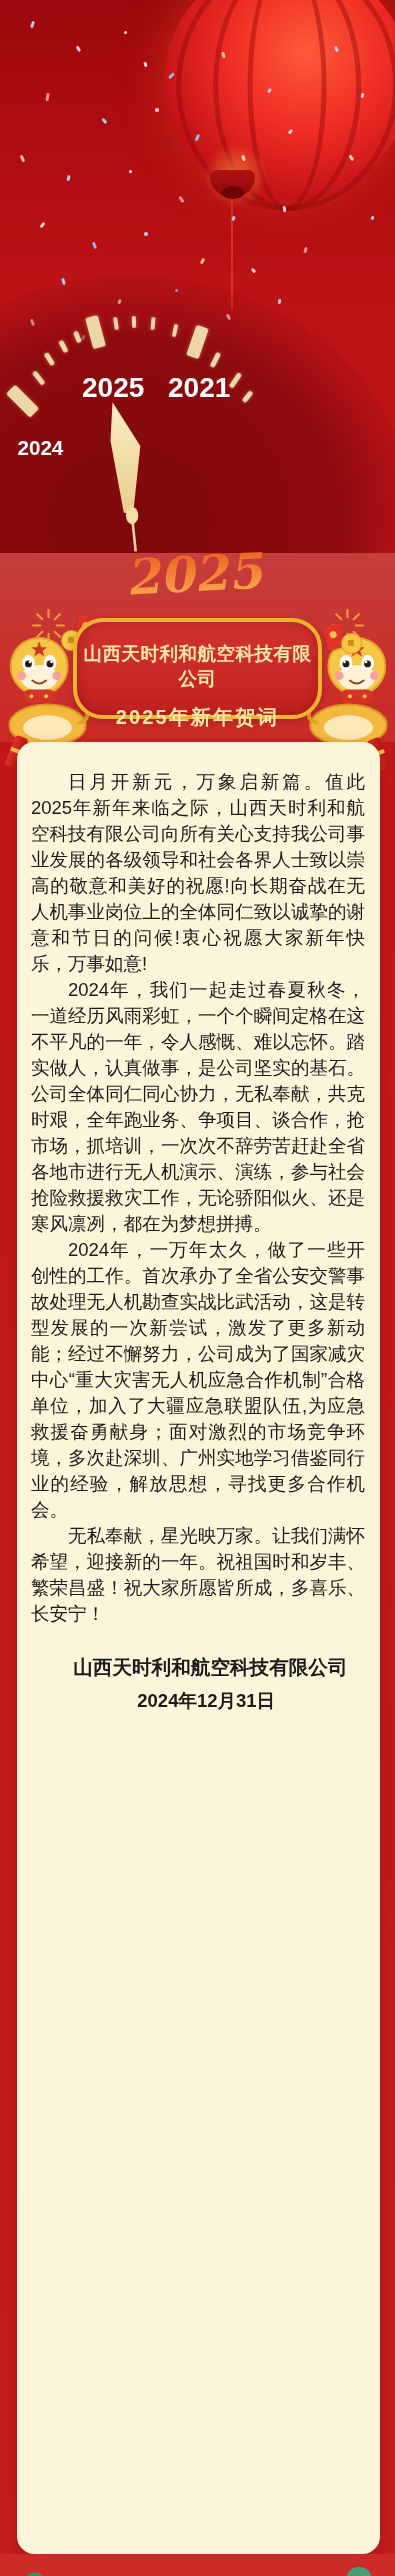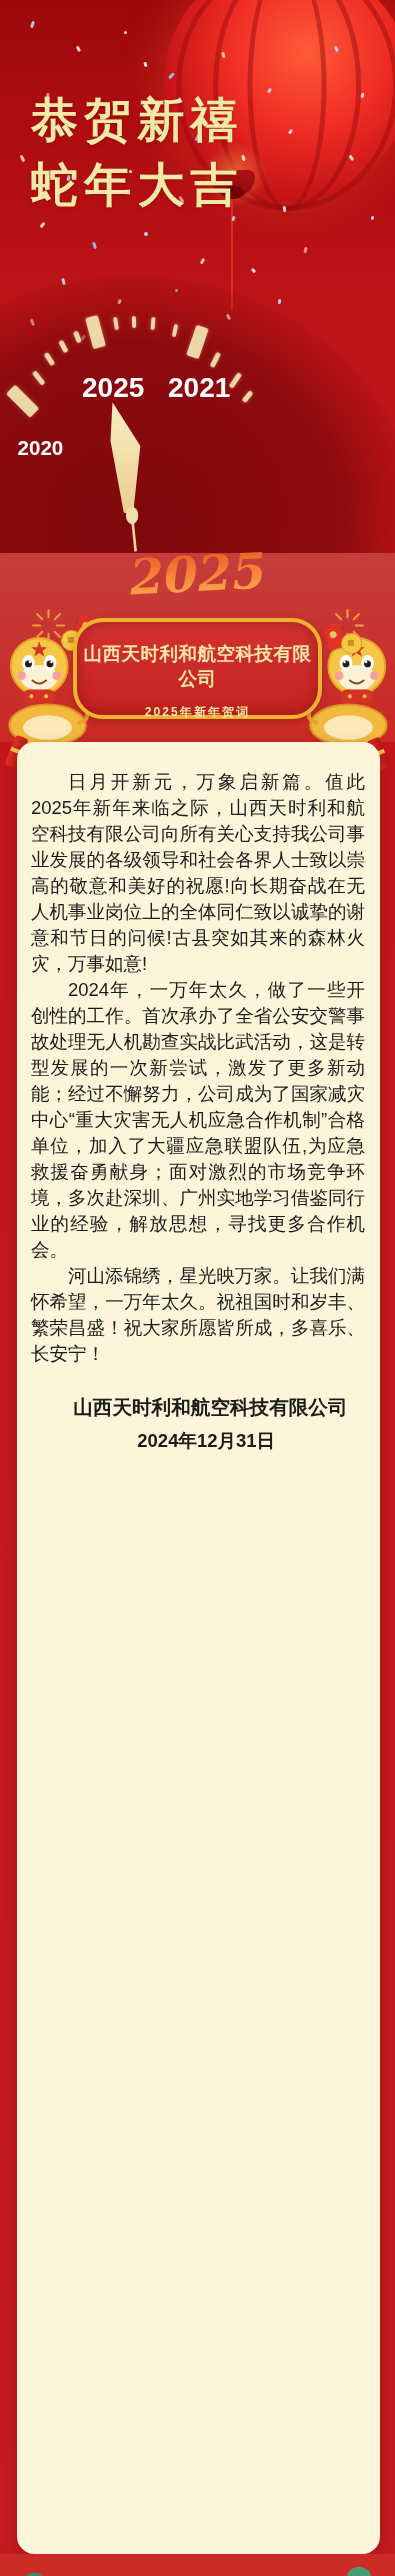--- a/index.html
+++ b/index.html
@@ -47,21 +47,21 @@
                -webkit-background-clip:text;background-clip:text;color:transparent;}
   .hny{position:absolute;left:0;top:40px;width:396px;text-align:center;
        font-family:"Liberation Serif","DejaVu Serif",serif;font-weight:bold;
        font-size:16px;letter-spacing:8.2px;word-spacing:6.2px;color:#f3e9c8;}
   .banner{position:absolute;left:73px;top:65px;width:249px;height:101px;box-sizing:border-box;
           border:4.6px solid #edb22e;border-radius:30px;
           background:linear-gradient(180deg,#d23330,#c32220);
           box-shadow:inset 0 0 13.4px rgba(90,0,0,.35),0 2.1px 7.2px rgba(90,0,0,.25);
           text-align:center;}
   .banner-company{margin-top:18.5px;font-size:18.5px;font-weight:bold;letter-spacing:0.5px;color:#f6e7a6;}
-  .banner-title{margin-top:13.4px;font-size:12px;font-weight:bold;letter-spacing:2.1px;color:#f6e7a6;}
+  .banner-title{margin-top:13.4px;font-size:20px;font-weight:bold;letter-spacing:2.1px;color:#f6e7a6;}
   .snake{position:absolute;width:98px;height:129px;}
   .snake.left{left:1px;top:66px;}
   .snake.right{right:1px;top:66px;transform:scaleX(-1);}
   .burst{position:absolute;width:33px;height:33px;}
   .envelope{position:absolute;width:17.5px;height:24px;border-radius:2.6px;background:#e23126;
             box-shadow:0 1px 2.1px rgba(80,0,0,.3);}
   .envelope::after{content:"";position:absolute;left:50%;top:6.2px;transform:translateX(-50%);
                    width:7.2px;height:7.2px;border-radius:50%;background:#f5c152;}
   .coin{position:absolute;width:20.6px;height:20.6px;border-radius:50%;background:#f7c843;
         border:1.5px solid #dd9b25;box-sizing:border-box;}
@@ -136,41 +136,40 @@
         <div class="confetti-speck" style="left: 278px; top: 299px; width: 3.1px; height: 5.2px; transform: rotate(10deg); background: rgb(174, 220, 255); border-radius: 1.5px; opacity: 0.9;"></div>
         <div class="confetti-speck" style="left: 31px; top: 319px; width: 2.6px; height: 7.2px; transform: rotate(-20deg); background: rgb(255, 217, 166); border-radius: 1.5px; opacity: 0.9;"></div>
         <div class="confetti-speck" style="left: 82px; top: 335px; width: 3.1px; height: 5.2px; transform: rotate(30deg); background: rgb(255, 227, 238); border-radius: 1.5px; opacity: 0.9;"></div>
         <div class="confetti-speck" style="left: 335px; top: 46px; width: 2.6px; height: 6.2px; transform: rotate(-25deg); background: rgb(174, 220, 255); border-radius: 1.5px; opacity: 0.9;"></div>
         <div class="confetti-speck" style="left: 361px; top: 93px; width: 3.1px; height: 5.2px; transform: rotate(15deg); background: rgb(255, 227, 238); border-radius: 1.5px; opacity: 0.9;"></div>
         <div class="confetti-speck" style="left: 350px; top: 155px; width: 2.6px; height: 6.2px; transform: rotate(-35deg); background: rgb(255, 243, 196); border-radius: 1.5px; opacity: 0.9;"></div>
         <div class="confetti-speck" style="left: 371px; top: 216px; width: 3.1px; height: 4.1px; transform: rotate(20deg); background: rgb(174, 220, 255); border-radius: 1.5px; opacity: 0.9;"></div>
         <div class="confetti-speck" style="left: 144px; top: 62px; width: 2.6px; height: 5.2px; transform: rotate(-18deg); background: rgb(255, 255, 255); border-radius: 1.5px; opacity: 0.9;"></div>
       </div>
 
-    <h1 class="hero-title"><span>恭贺新禧</span><br><span>蛇年大吉</span></h1>
 
     <div class="dial-shadow"></div>
     <div id="ticks">
         <div class="tick" style="left: 15.5px; top: 384px; width: 13.4px; height: 34px; transform: rotate(-45deg);"></div>
         <div class="tick" style="left: 36px; top: 370px; width: 5.2px; height: 15.5px; transform: rotate(-38deg);"></div>
         <div class="tick" style="left: 47px; top: 352px; width: 5.2px; height: 14.4px; transform: rotate(-33deg);"></div>
         <div class="tick" style="left: 61px; top: 340px; width: 4.6px; height: 13.4px; transform: rotate(-28deg);"></div>
         <div class="tick" style="left: 75px; top: 331px; width: 4.6px; height: 12.4px; transform: rotate(-22deg);"></div>
         <div class="tick" style="left: 89px; top: 316px; width: 13.4px; height: 32px; transform: rotate(-15deg);"></div>
         <div class="tick" style="left: 114px; top: 317px; width: 4.1px; height: 13.4px; transform: rotate(-9deg);"></div>
         <div class="tick" style="left: 132px; top: 316px; width: 4.1px; height: 12.4px; transform: rotate(-2deg);"></div>
         <div class="tick" style="left: 151px; top: 317px; width: 4.1px; height: 13.4px; transform: rotate(5deg);"></div>
         <div class="tick" style="left: 173px; top: 324px; width: 4.1px; height: 13.4px; transform: rotate(12deg);"></div>
         <div class="tick" style="left: 191px; top: 326px; width: 13.4px; height: 32px; transform: rotate(19deg);"></div>
         <div class="tick" style="left: 213px; top: 352px; width: 5.2px; height: 15.5px; transform: rotate(27deg);"></div>
         <div class="tick" style="left: 233px; top: 372px; width: 5.2px; height: 16.5px; transform: rotate(34deg);"></div>
         <div class="tick" style="left: 245px; top: 390px; width: 4.6px; height: 13.4px; transform: rotate(39deg);"></div>
       </div>
 
-    <span class="year y-left">2020</span>
+    <span class="year y-left">2024</span>
     <span class="year y-mid">2025</span>
     <span class="year y-right">2021</span>
 
     <svg class="hand-svg" viewBox="0 0 768 1074">
       <defs>
         <linearGradient id="handGrad" x1="0" y1="0" x2="0" y2="1">
           <stop offset="0" stop-color="#fbeec2"></stop>
             <stop offset="1" stop-color="#e9cd8e"></stop>
         </linearGradient>
       </defs>
@@ -261,23 +260,24 @@
     <div class="firecracker" style="left:372px;top:185px;transform:rotate(-20deg);"></div>
 
     <div class="banner">
       <div class="banner-company">山西天时利和航空科技有限公司</div>
       <div class="banner-title">2025年新年贺词</div>
     </div>
   </section>
 
   <section class="letter-card">
     <div class="letter-body">
-      <p>日月开新元，万象启新篇。值此2025年新年来临之际，山西天时利和航空科技有限公司向所有关心支持我公司事业发展的各级领导和社会各界人士致以崇高的敬意和美好的祝愿!向长期奋战在无人机事业岗位上的全体同仁致以诚挚的谢意和节日的问候!古县突如其来的森林火灾，万事如意!</p>
+      <p>日月开新元，万象启新篇。值此2025年新年来临之际，山西天时利和航空科技有限公司向所有关心支持我公司事业发展的各级领导和社会各界人士致以崇高的敬意和美好的祝愿!向长期奋战在无人机事业岗位上的全体同仁致以诚挚的谢意和节日的问候!衷心祝愿大家新年快乐，万事如意!</p>
+      <p>2024年，我们一起走过春夏秋冬，一道经历风雨彩虹，一个个瞬间定格在这不平凡的一年，令人感慨、难以忘怀。踏实做人，认真做事，是公司坚实的基石。公司全体同仁同心协力，无私奉献，共克时艰，全年跑业务、争项目、谈合作，抢市场，抓培训，一次次不辞劳苦赶赴全省各地市进行无人机演示、演练，参与社会抢险救援救灾工作，无论骄阳似火、还是寒风凛冽，都在为梦想拼搏。</p>
       <p>2024年，一万年太久，做了一些开创性的工作。首次承办了全省公安交警事故处理无人机勘查实战比武活动，这是转型发展的一次新尝试，激发了更多新动能；经过不懈努力，公司成为了国家减灾中心“重大灾害无人机应急合作机制”合格单位，加入了大疆应急联盟队伍,为应急救援奋勇献身；面对激烈的市场竞争环境，多次赴深圳、广州实地学习借鉴同行业的经验，解放思想，寻找更多合作机会。</p>
-      <p>河山添锦绣，星光映万家。让我们满怀希望，一万年太久。祝祖国时和岁丰、繁荣昌盛！祝大家所愿皆所成，多喜乐、长安宁！</p>
+      <p>无私奉献，星光映万家。让我们满怀希望，迎接新的一年。祝祖国时和岁丰、繁荣昌盛！祝大家所愿皆所成，多喜乐、长安宁！</p>
     </div>
     <div class="sig-company">山西天时利和航空科技有限公司</div>
     <div class="sig-date">2024年12月31日</div>
   </section>
 
   <section class="footer">
 
     <svg class="pine" style="left:-4.1px;top:14.4px;width:77px;height:77px;" viewBox="0 0 100 120">
       <rect x="45" y="86" width="10" height="30" fill="#7d4e2c"></rect>
       <circle cx="50" cy="25" r="18" fill="#3d8b63"></circle>

